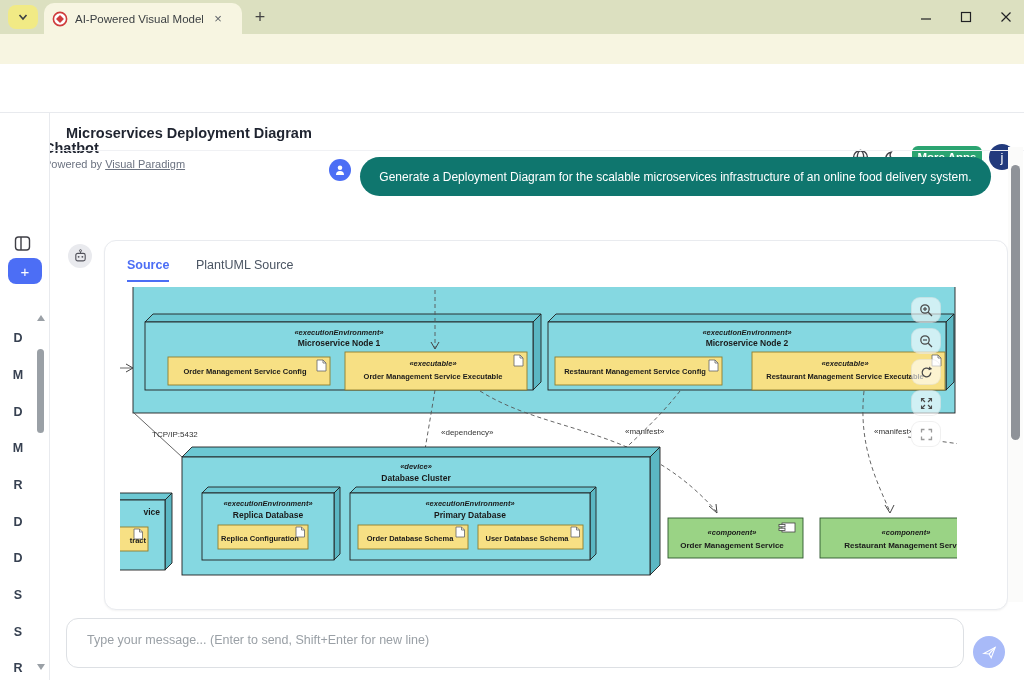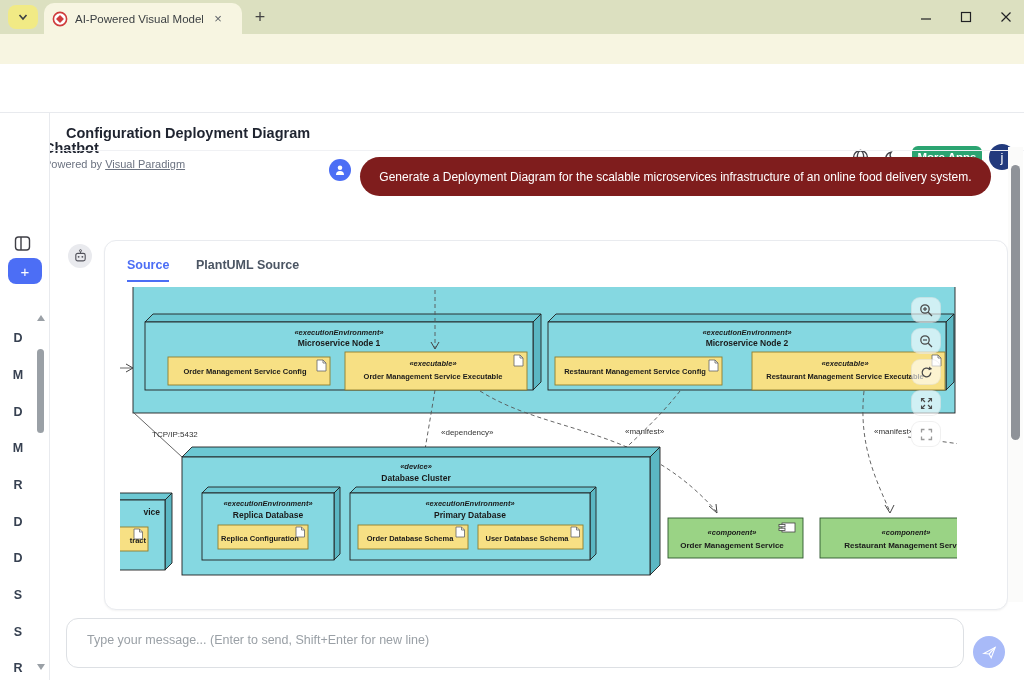--- a/index.html
+++ b/index.html
@@ -31,24 +31,24 @@
   
   .sidebar { left:0; top:113px; width:50px; height:567px; background:#fff; border-right:1px solid #e8eaee; }
   .plusbtn { left:8px; top:145px; width:34px; height:26px; background:#4c6ef5; color:#fff; border:none; border-radius:8px; font-size:15px; }
   .sideitem { left:0; width:36px; text-align:center; font-size:12.5px; font-weight:bold; color:#374151; }
   .mini-thumb { left:37px; top:236px; width:7px; height:84px; background:#9aa0a6; border-radius:4px; }
   .tri { width:0; height:0; }
   
   .pagetitle { left:66px; top:125px; font-size:14.5px; font-weight:bold; color:#1f2430; }
   .hairline { left:51px; top:150px; width:973px; height:1px; background:#f0f1f4; }
   .useravatar { left:329px; top:159px; width:22px; height:22px; border-radius:50%; background:#4c6ef5; display:flex; align-items:center; justify-content:center; }
-  .bubble { left:360px; top:157px; width:631px; height:39px; background:#7f1d1d; border-radius:20px; color:#fff; font-size:12px; display:flex; align-items:center; justify-content:center; white-space:nowrap; overflow:hidden; padding:0 14px; }
+  .bubble { left:360px; top:157px; width:631px; height:39px; background:#0f766e; border-radius:20px; color:#fff; font-size:12px; display:flex; align-items:center; justify-content:center; white-space:nowrap; overflow:hidden; padding:0 14px; }
   .botavatar { left:68px; top:244px; width:24px; height:24px; border-radius:50%; background:#e9eaee; display:flex; align-items:center; justify-content:center; }
   .card { left:104px; top:240px; width:904px; height:370px; background:#fff; border:1px solid #e9ebef; border-radius:12px; box-shadow:0 1px 2px rgba(0,0,0,.05); }
-  .tabbtn { top:258px; font-size:12.5px; background:none; border:none; padding:0 0 8px 0;font-weight:bold; }
+  .tabbtn { top:258px; font-size:12.5px; background:none; border:none; padding:0 0 8px 0; }
   .tab-active { color:#4c6ef5; font-weight:bold; border-bottom:2px solid #4c6ef5; }
   .tab-idle { color:#4b5563; }
   .viewport { left:120px; top:287px; width:837px; height:313px; overflow:hidden; }
   .ctrlbtn { left:911px; width:30px; height:26px; background:rgba(255,255,255,.62); border:1px solid rgba(0,0,0,.06); border-radius:9px; display:flex; align-items:center; justify-content:center; }
   
   .mainscroll { left:1008px; top:147px; width:15px; height:455px; background:#fbfbfa; }
   .main-thumb { left:1011px; top:165px; width:9px; height:275px; background:#8f9399; border-radius:5px; }
   
   .inputbox { left:66px; top:618px; width:898px; height:50px; border:1px solid #dde0e4; border-radius:12px; font-size:12.5px; color:#374151; padding:14px 20px; resize:none; font-family:"Liberation Sans",sans-serif; }
   .inputbox::placeholder { color:#9aa0a6; }
@@ -189,21 +189,21 @@
   <div class="abs sideitem" style="top:438px">D</div>
   <div class="abs sideitem" style="top:475px">S</div>
   <div class="abs sideitem" style="top:512px">S</div>
   <div class="abs sideitem" style="top:548px">R</div>
 
   <div class="abs tri" style="left:37px;top:202px;border-left:4px solid transparent;border-right:4px solid transparent;border-bottom:6px solid #9aa0a6"></div>
   <div class="abs mini-thumb"></div>
   <div class="abs tri" style="left:37px;top:551px;border-left:4px solid transparent;border-right:4px solid transparent;border-top:6px solid #9aa0a6"></div>
 </div>
 
-<div class="abs pagetitle">Configuration Deployment Diagram</div>
+<div class="abs pagetitle">Microservices Deployment Diagram</div>
 <div class="abs hairline"></div>
 
 <div class="abs useravatar">
   <svg width="14" height="14" viewBox="0 0 16 16">
       <circle cx="8" cy="5.4" r="2.6" fill="#fff"></circle>
       <path d="M3.4 13.6 a4.6 4.6 0 0 1 9.2 0 Z" fill="#fff"></path>
     </svg>
 </div>
 <div class="abs bubble">Generate a Deployment Diagram for the scalable microservices infrastructure of an online food delivery system.</div>
 

